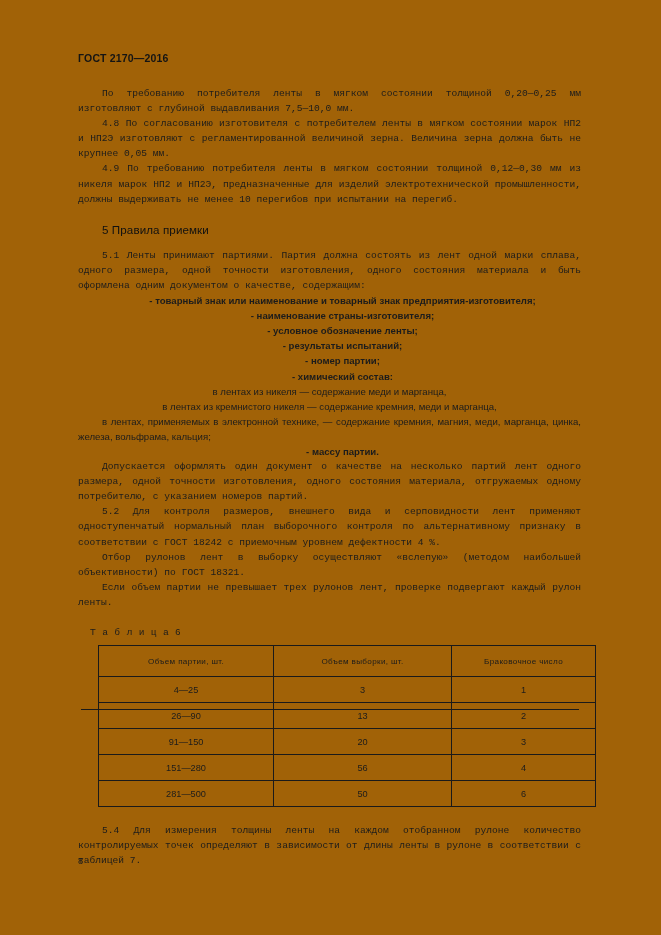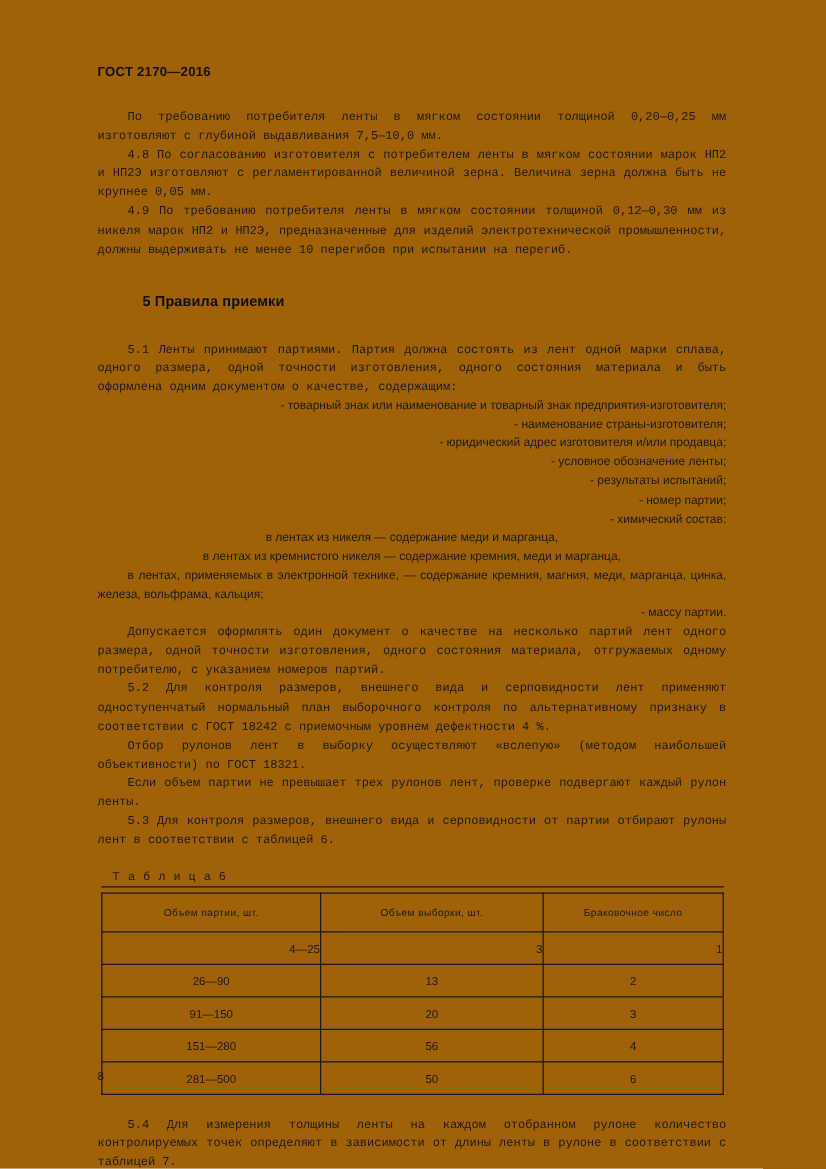--- a/index.html
+++ b/index.html
@@ -50,48 +50,48 @@
   p.t {
     margin: 0;
     font-size: 9.6px;
     line-height: 15.1px;
     text-align: justify;
     text-justify: inter-word;
     color: #1c1c1c;
     hyphens: manual;
   }
   p.t.indent { text-indent: 24px; font-family: Liberation Mono, monospace; }
-  p.t.dash   { padding-left: 26px; text-align: right; text-indent: 0; }
+  p.t.dash   { padding-left: 26px; text-align: center; text-indent: 0; font-weight: bold; }
   p.t.plain  { text-align: center; text-indent: 0; }
   p.t.hang   { text-indent: 24px; }
 
   h2.sec {
-    margin: 12px;
+    margin: 0;
     font-size: 11.6px;
-    font-weight: bold;
+    font-weight: normal;
     color: #111111;
     letter-spacing: 0.1px;
     text-indent: 24px;
   }
   .gap-med { height: 12px; }
   .gap-lg  { height: 16px; }
 
   
   .tbl-caption {
     font-size: 9.4px;
     letter-spacing: 2.1px;
     color: #1c1c1c;
     margin: 0 0 8px 12px;
   }
 
   
   table.std {
     border-collapse: collapse;
     width: 497px;
-    margin-left: 3px;
+    margin-left: 20px;
     table-layout: fixed;
   }
   table.std col.c1 { width: 175px; }
   table.std col.c2 { width: 178px; }
   table.std col.c3 { width: 144px; }
 
   table.std th,
   table.std td {
     text-align: center;
     vertical-align: middle;
@@ -103,21 +103,20 @@
   table.std thead th {
     font-size: 8.1px;
     font-weight: normal;
     letter-spacing: 0.35px;
     height: 30px;
     border-top: 1px solid #1a1a1a;
     border-bottom: 1px solid #1a1a1a;
   }
   table.std tbody tr:first-child td {
     border-top: 1px solid #1a1a1a;
-    text-align: right;
   }
   table.std tbody td {
     font-size: 9.2px;
     height: 25px;
     border-bottom: 1px solid #1a1a1a;
   }
   
   table.std thead { position: relative; }
   .dbl-rule {
     position: absolute;
@@ -154,42 +153,40 @@
     <div class="gap-lg"></div>
 
     <h2 class="sec">5  Правила приемки</h2>
 
     <div class="gap-med"></div>
 
     <p class="t indent">5.1  Ленты принимают партиями. Партия должна состоять из лент одной марки сплава, одного размера, одной точности изготовления, одного состояния материала и быть оформлена одним документом о качестве, содержащим:</p>
 
     <p class="t dash">- товарный знак или наименование и товарный знак предприятия-изготовителя;</p>
     <p class="t dash">- наименование страны-изготовителя;</p>
-    <p class="t dash">- юридический адрес изготовителя и/или продавца;</p>
     <p class="t dash">- условное обозначение ленты;</p>
     <p class="t dash">- результаты испытаний;</p>
     <p class="t dash">- номер партии;</p>
     <p class="t dash">- химический состав:</p>
 
     <p class="t plain">в лентах из никеля — содержание меди и марганца,</p>
     <p class="t plain">в лентах из кремнистого никеля — содержание кремния, меди и марганца,</p>
     <p class="t hang">в лентах, применяемых в электронной технике, — содержание кремния, магния, меди, марганца, цинка, железа, вольфрама, кальция;</p>
 
     <p class="t dash">- массу партии.</p>
 
 
     <p class="t indent">Допускается оформлять один документ о качестве на несколько партий лент одного размера, одной точности изготовления, одного состояния материала, отгружаемых одному потребителю, с указанием номеров партий.</p>
 
     <p class="t indent">5.2  Для контроля размеров, внешнего вида и серповидности лент применяют одноступенчатый нормальный план выборочного контроля по альтернативному признаку в соответствии с ГОСТ 18242 с приемочным уровнем дефектности 4 %.</p>
 
     <p class="t indent">Отбор рулонов лент в выборку осуществляют «вслепую» (методом наибольшей объективности) по ГОСТ 18321.</p>
 
     <p class="t indent">Если объем партии не превышает трех рулонов лент, проверке подвергают каждый рулон ленты.</p>
 
-    <p class="t indent">5.3  Для контроля размеров, внешнего вида и серповидности от партии отбирают рулоны лент в соответствии с таблицей 6.</p>
 
     <div class="gap-lg"></div>
 
     <p class="tbl-caption">Т а б л и ц а  6</p>
 
     <table class="std">
       <colgroup>
         <col class="c1">
           <col class="c2">
           <col class="c3">

